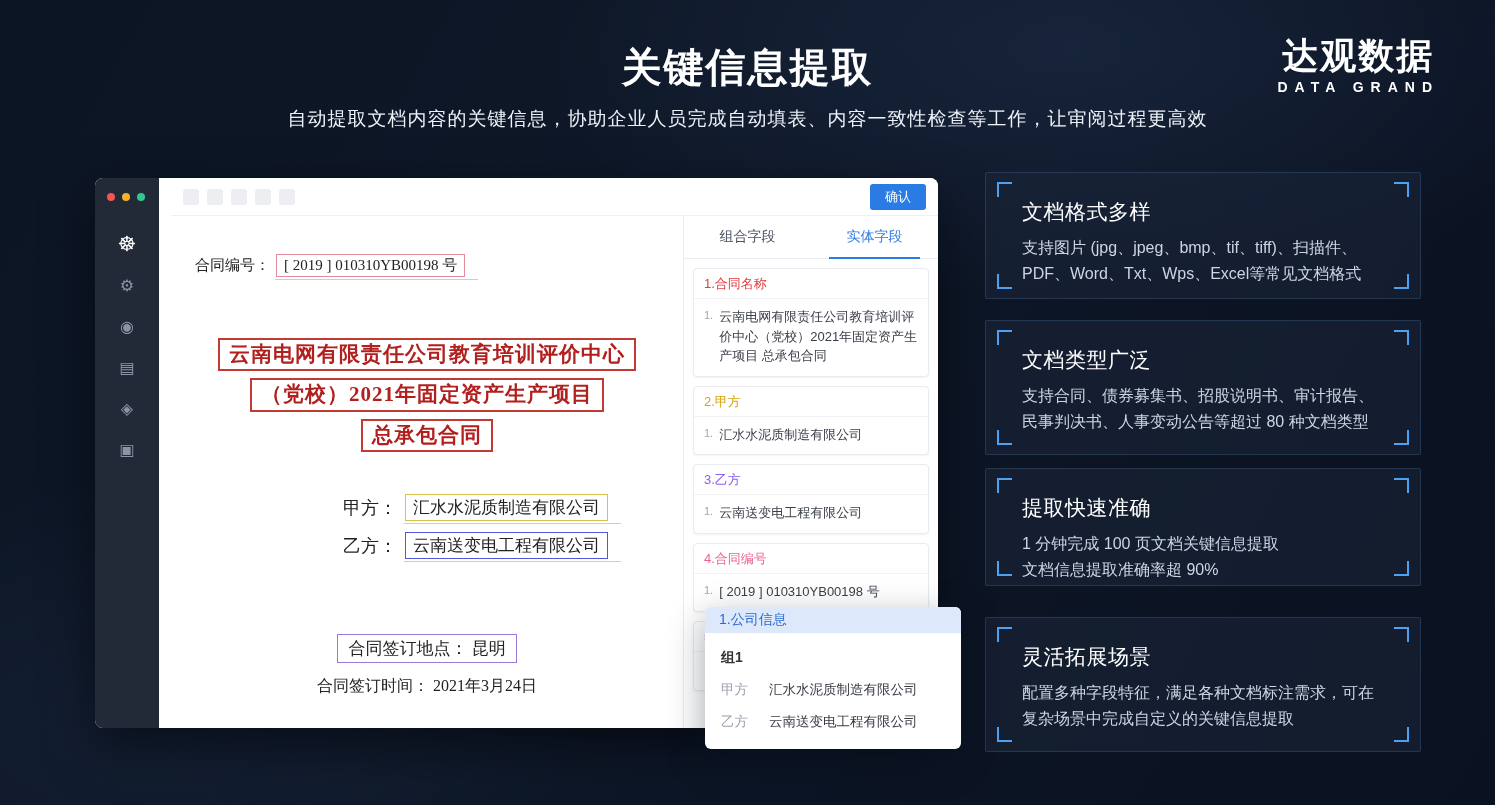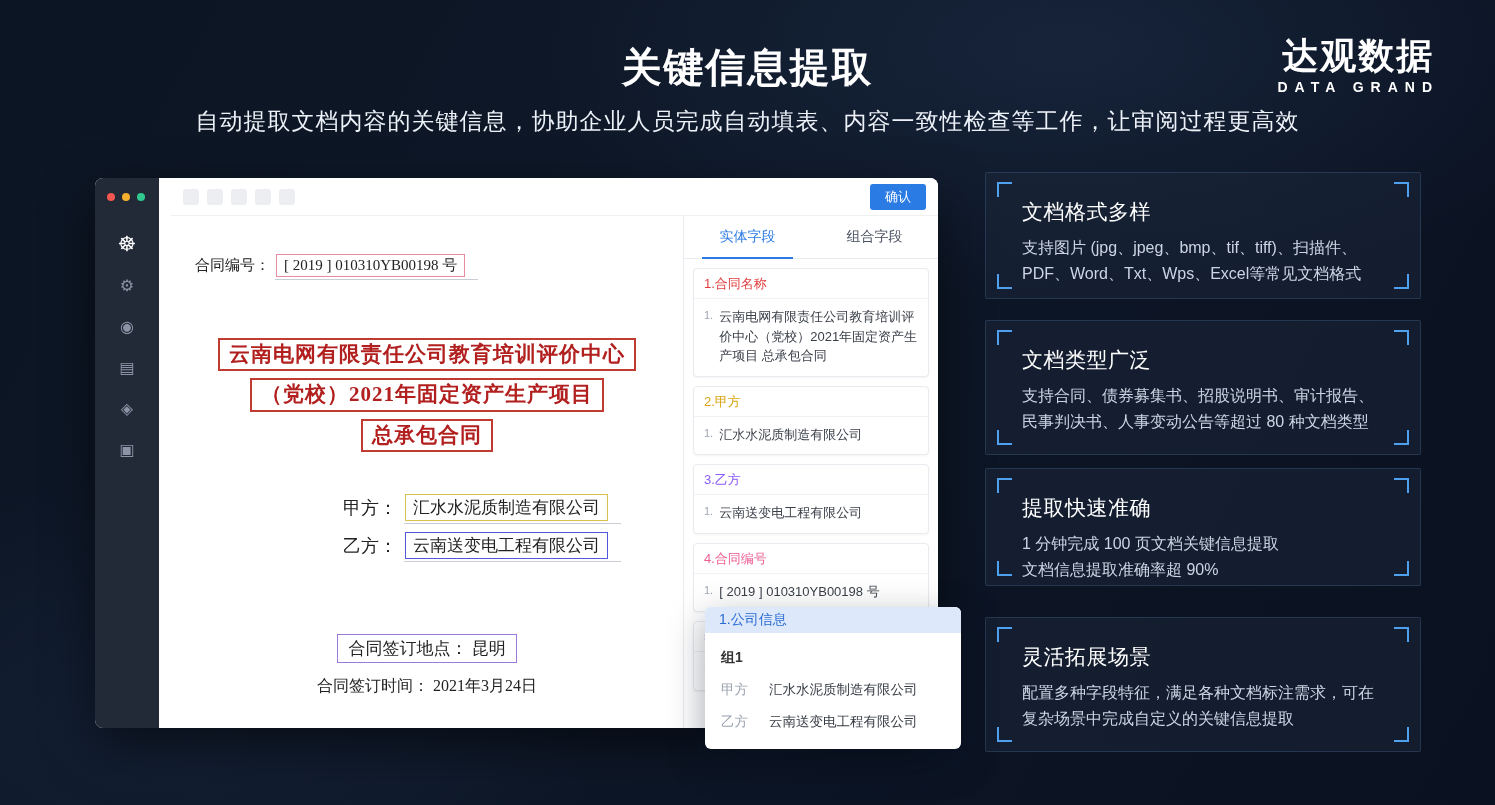--- a/index.html
+++ b/index.html
@@ -8,21 +8,21 @@
     font-family:"Liberation Sans","DejaVu Sans",sans-serif;
     background:
       radial-gradient(900px 420px at 72% 6%, rgba(40,60,95,.35) 0%, rgba(40,60,95,0) 60%),
       radial-gradient(700px 380px at 10% 90%, rgba(30,48,78,.30) 0%, rgba(30,48,78,0) 65%),
       linear-gradient(118deg,#0c1523 0%,#0e1828 42%,#0a1120 100%);
   }
   
   .page-title{position:absolute;top:40px;left:0;right:0;text-align:center;
     font-size:40px;font-weight:700;color:#ffffff;letter-spacing:2px;}
   .page-subtitle{position:absolute;top:106px;left:0;right:0;text-align:center;
-    font-size:23px;color:#edf2f9;letter-spacing:1px;}
+    font-size:19px;color:#edf2f9;letter-spacing:1px;}
   .brand{position:absolute;top:36px;right:56px;text-align:center;color:#fff;}
   .brand-cn{font-size:36px;font-weight:800;letter-spacing:2px;line-height:1.1;}
   .brand-en{font-size:14px;font-weight:600;letter-spacing:7px;margin-top:3px;}
   
   .app-window{position:absolute;left:95px;top:178px;width:843px;height:550px;
     background:#fff;border-radius:8px;overflow:hidden;display:flex;
     box-shadow:0 18px 50px rgba(0,0,0,.5);}
   .win-sidebar{width:64px;background:#222937;display:flex;flex-direction:column;flex:none;}
   .lights{display:flex;gap:7px;padding:15px 0 0 12px;}
   .light{width:8px;height:8px;border-radius:50%;}
@@ -168,22 +168,22 @@
             <span class="doc-box box-purple" data-name="sign-place-highlight"><span>合同签订地点：</span> <span>昆明</span></span>
           </div>
           <div class="doc-time" data-name="sign-time-row">
             <span data-name="sign-time-label">合同签订时间：</span>
             <span data-name="sign-time-value">2021年3月24日</span>
           </div>
         </div>
 
         <div class="panel" data-name="extraction-panel">
           <div class="panel-tabs" data-name="panel-tabs">
+            <div class="tab" data-name="tab-composite-fields">组合字段</div>
             <div class="tab active" data-name="tab-entity-fields">实体字段</div>
-            <div class="tab" data-name="tab-composite-fields">组合字段</div>
           </div>
           <div class="panel-body" data-name="field-list">
 
               <div class="field-card" data-name="field-card">
                 <div class="field-label" data-name="field-label" style="color: rgb(226, 60, 60);">1.合同名称</div>
                 <div class="field-value-row" data-name="field-value-row">
                   <span class="fv-index" data-name="field-value-index">1.</span>
                   <span class="fv-text" data-name="field-value-text">云南电网有限责任公司教育培训评价中心（党校）2021年固定资产生产项目 总承包合同</span>
                 </div>
               </div>

